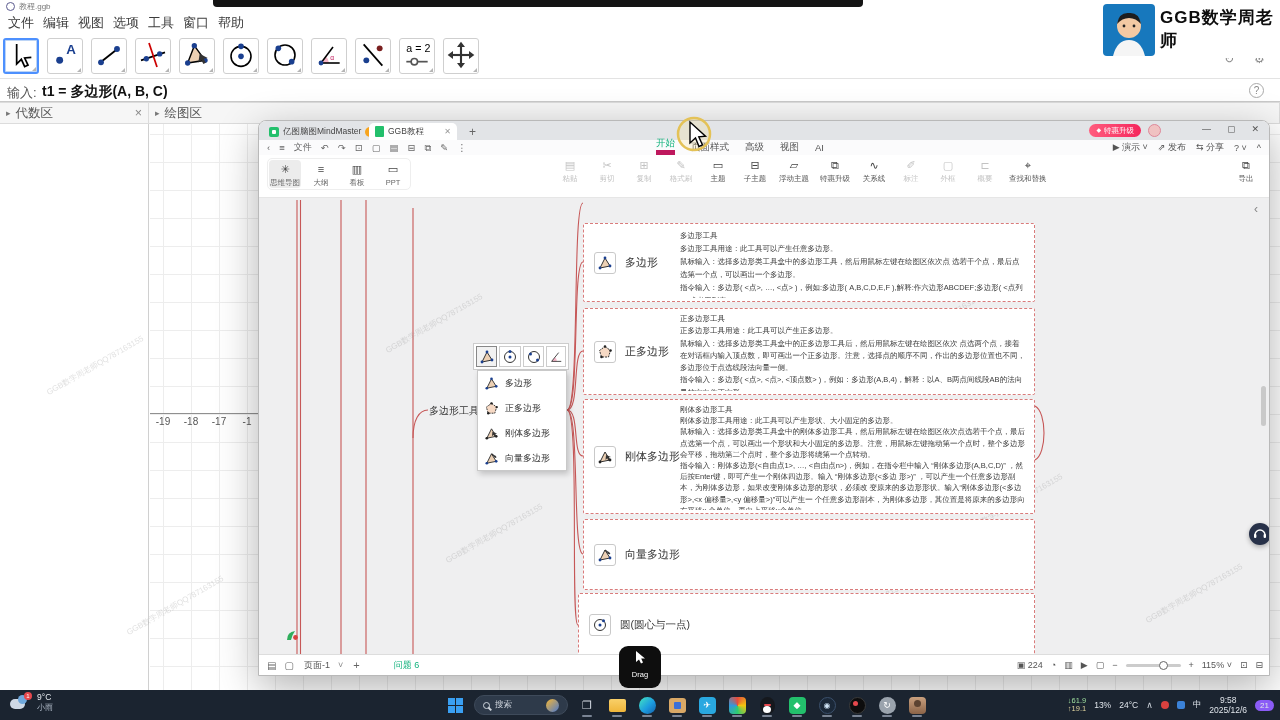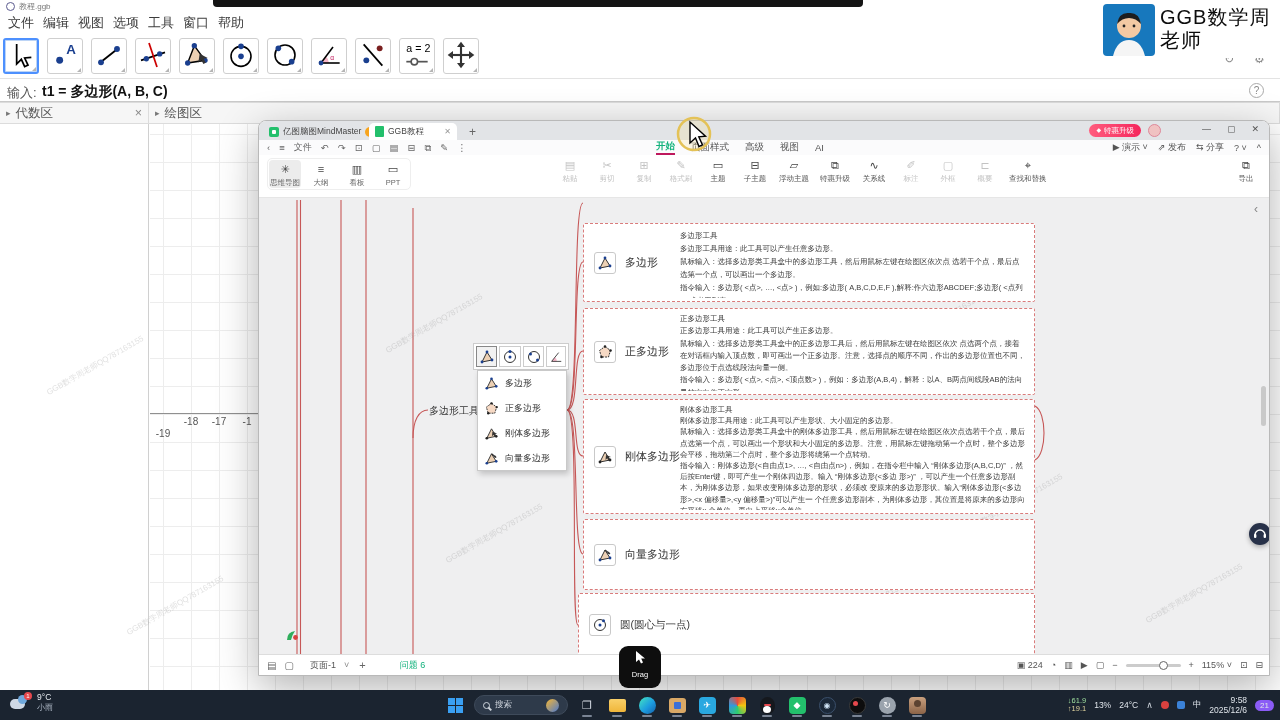--- a/index.html
+++ b/index.html
@@ -11,33 +11,33 @@
   .ggb-logo{width:9px;height:9px;border-radius:50%;border:1.5px solid #5b5b8f;position:relative}
   .menu-bar{display:flex;gap:9px;font-size:13px;color:#3c3c3c}
   .menu-bar span{cursor:default}
   .gbtn{width:36px;height:36px;background:#fff;border:1px solid #cfcfcf;border-radius:3px;position:absolute;top:38px}
   .gbtn.sel{border:2px solid #4d90fe;box-shadow:0 0 0 1px #bcd4f6 inset}
   .gbtn .dd{position:absolute;right:1px;bottom:1px;width:0;height:0;border-left:4px solid transparent;border-bottom:4px solid #b5b5b5}
   .inrow{border-top:1px solid #e3e3e3;border-bottom:1px solid #c9c9c9;background:#fff}
   .phead{background:#f6f6f6;border:1px solid #dcdcdc;border-left:none;font-size:12.5px;color:#555;display:flex;align-items:center;padding:0 6px;gap:5px}
   .grid{background-image:linear-gradient(#ededed 1px,transparent 1px),linear-gradient(90deg,#ededed 1px,transparent 1px);background-size:28px 28px;background-position:13px 10px;background-color:#fff}
   .axlab{font-size:10px;color:#555;width:22px;text-align:center}
-  .brand{font-size:20px;font-weight:normal;color:#0d0d0d;line-height:23px;letter-spacing:1px}
+  .brand{font-size:17px;font-weight:bold;color:#0d0d0d;line-height:23px;letter-spacing:1px}
   
   #mmwin{left:258px;top:120px;width:1012px;height:556px;background:#fff;border:1px solid #b9b9b9;border-radius:8px 8px 0 0;box-shadow:0 12px 42px rgba(0,0,0,.3);overflow:hidden}
   .tabbar{position:absolute;left:0;top:0;right:0;height:19px;background:#e2e4e7}
   .mtab{position:absolute;top:2px;height:17px;display:flex;align-items:center;gap:4px;font-size:8.5px;color:#444;padding:0 6px}
   .mtab.act{background:#fff;border-radius:5px 5px 0 0}
   .mmlogo{width:10px;height:10px;border-radius:2px;background:#23c06c;display:inline-block;position:relative}
   .mmlogo:after{content:"";position:absolute;left:3px;top:3px;width:4px;height:4px;background:#fff;border-radius:1px}
   .probadge{background:#f7a41d;color:#fff;font-size:7px;border-radius:6px;padding:0 4px;height:10px;line-height:10px}
   .qrow{position:absolute;left:0;top:19px;right:0;height:15px;background:#fbfbfc;display:flex;align-items:center}
   .qicons{display:flex;gap:9px;font-size:9.5px;color:#666;margin-left:8px;align-items:center}
   .rtabs{position:absolute;left:397px;top:0;height:15px;display:flex;gap:16px;font-size:9.5px;color:#555;align-items:center}
-  .rtabs .on{color:#12b27c;border-bottom:3px solid #be185d;font-weight:bold}
+  .rtabs .on{color:#12b27c;border-bottom:8px solid #be185d;font-weight:normal}
   .qright{position:absolute;right:8px;top:0;height:15px;display:flex;gap:10px;font-size:9px;color:#555;align-items:center}
   .ribbon{position:absolute;left:0;top:34px;right:0;height:43px;background:#fff;border-bottom:1px solid #e6e6e6}
   .vmode{width:32px;text-align:center;padding-top:3px}
   .vmode .vic{font-size:11px;color:#444;display:block;height:15px}
   .vmode .vlb{font-size:7.5px;color:#666;display:block}
   .ri{min-width:26px;text-align:center}
   .ri .ic{font-size:11px;display:block;height:15px;color:#444}
   .ri .lb{font-size:7.5px;display:block;color:#555}
   .ri.dis .ic,.ri.dis .lb{color:#c3c3c3}
   .canvas{position:absolute;left:0;top:77px;right:0;height:458px;background:#efeff0;overflow:hidden}
@@ -180,21 +180,21 @@
   <span style="margin-left:auto;color:#888">×</span>
 </div>
 <div class="a" style="left:0;top:124px;width:149px;height:566px;background:#fff;border-right:1px solid #d0d0d0"></div>
 
 <div class="a phead" style="left:149px;top:102px;width:1131px;height:22px">
   <span style="font-size:9px;color:#777">▸</span>
   <span>绘图区</span>
 </div>
 <div class="a grid" style="left:150px;top:124px;width:1130px;height:566px"></div>
 <div class="a" style="left:150px;top:413px;width:108px;height:1px;background:#909090"></div>
-<div class="a axlab" style="left:152px;top:428px">-19</div>
+<div class="a axlab" style="left:152px;top:416px">-19</div>
 <div class="a axlab" style="left:180px;top:416px">-18</div>
 <div class="a axlab" style="left:208px;top:416px">-17</div>
 <div class="a axlab" style="left:236px;top:416px">-1</div>
 <div class="a wm" style="left:40px;top:360px">GGB数学周老师QQ787163155</div>
 <div class="a wm" style="left:120px;top:600px">GGB数学周老师QQ787163155</div>
 
 <div class="a" style="left:1100px;top:0;width:180px;height:58px;background:#fff">
   <svg class="a" style="left:3px;top:4px" width="52" height="52" viewBox="0 0 52 52">
     <rect width="52" height="52" rx="4" fill="#1778bd"></rect>
     <circle cx="26" cy="22" r="12" fill="#f3c9a3"></circle>
@@ -545,21 +545,21 @@
           <path d="M6 12 a5 5 0 0 1 10 0" fill="none" stroke="#fff" stroke-width="1.4"></path>
           <rect x="5" y="11" width="2.4" height="4" rx="1" fill="#fff"></rect>
           <rect x="14.6" y="11" width="2.4" height="4" rx="1" fill="#fff"></rect>
         </svg>
     </div>
   </div>
 
   <div class="sbar">
     <span style="margin-left:8px;font-size:10px;color:#666">▤</span>
     <span style="margin-left:8px;font-size:10px;color:#666">▢</span>
-    <span style="margin-left:16px">页面-1</span>
+    <span style="margin-left:10px">页面-1</span>
     <span style="margin-left:8px;color:#888">˅</span>
     <span style="margin-left:10px;font-size:11px;color:#666">+</span>
     <span style="margin-left:34px;color:#12b27c">问题 6</span>
     <span style="margin-left:auto;margin-right:6px;display:flex;align-items:center;gap:8px">
       <span>▣ <span>224</span></span>
       <span>◔</span>
       <span>▥</span>
       <span>▶</span>
       <span>▢</span>
       <span>−</span>
@@ -665,19 +665,19 @@
     <span style="font-size:7.5px;line-height:8.5px;text-align:right">
       <div style="color:#9fe09f">↓61.9</div>
       <div style="color:#e0d49f">↑19.1</div>
     </span>
     <span>13%</span>
     <span>24°C</span>
     <span style="font-size:9px;color:#cfd5dd">∧</span>
     <span style="width:8px;height:8px;border-radius:50%;background:#d8413f;display:inline-block"></span>
     <span style="width:8px;height:8px;border-radius:2px;background:#3b82d8;display:inline-block"></span>
     <span>中</span>
-    <span style="text-align:right;line-height:10px;font-size:8.5px">
+    <span style="text-align:center;line-height:10px;font-size:8.5px">
       <div>9:58</div>
       <div>2025/12/6</div>
     </span>
     <span style="background:#8b5cf6;border-radius:7px;padding:1px 5px;font-size:8px">21</span>
   </div>
 </div>
 
 </body></html>

